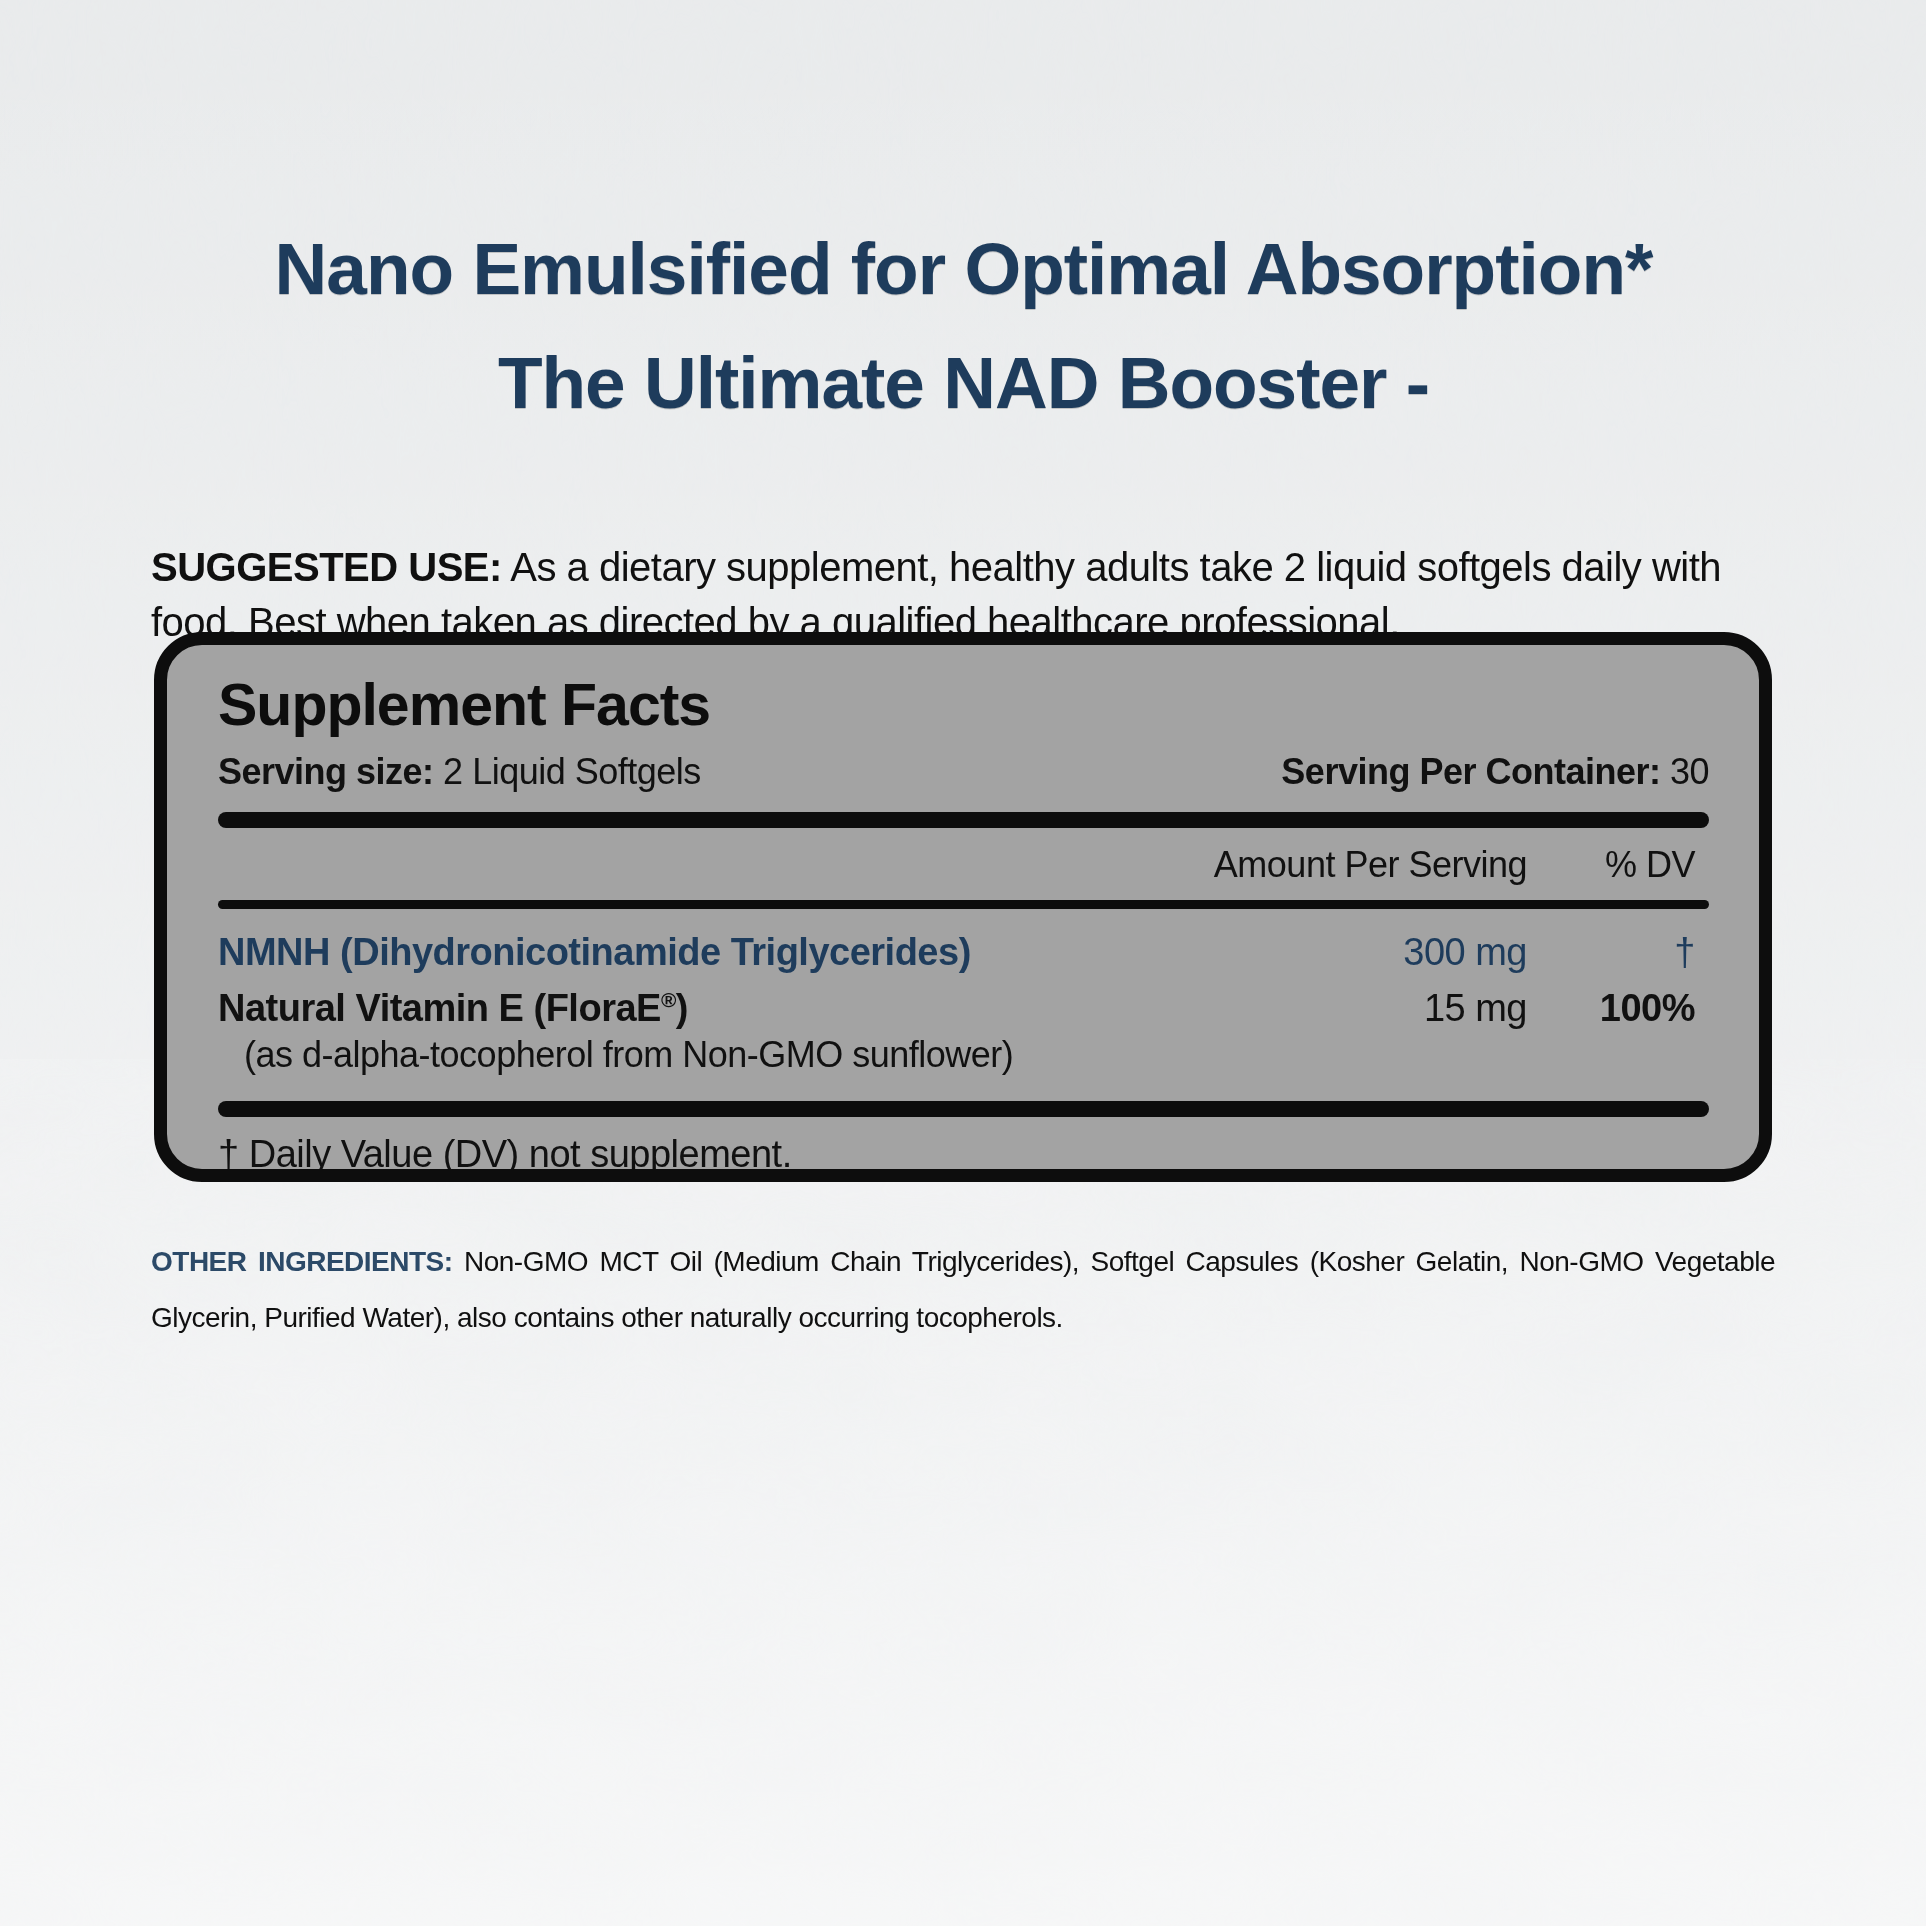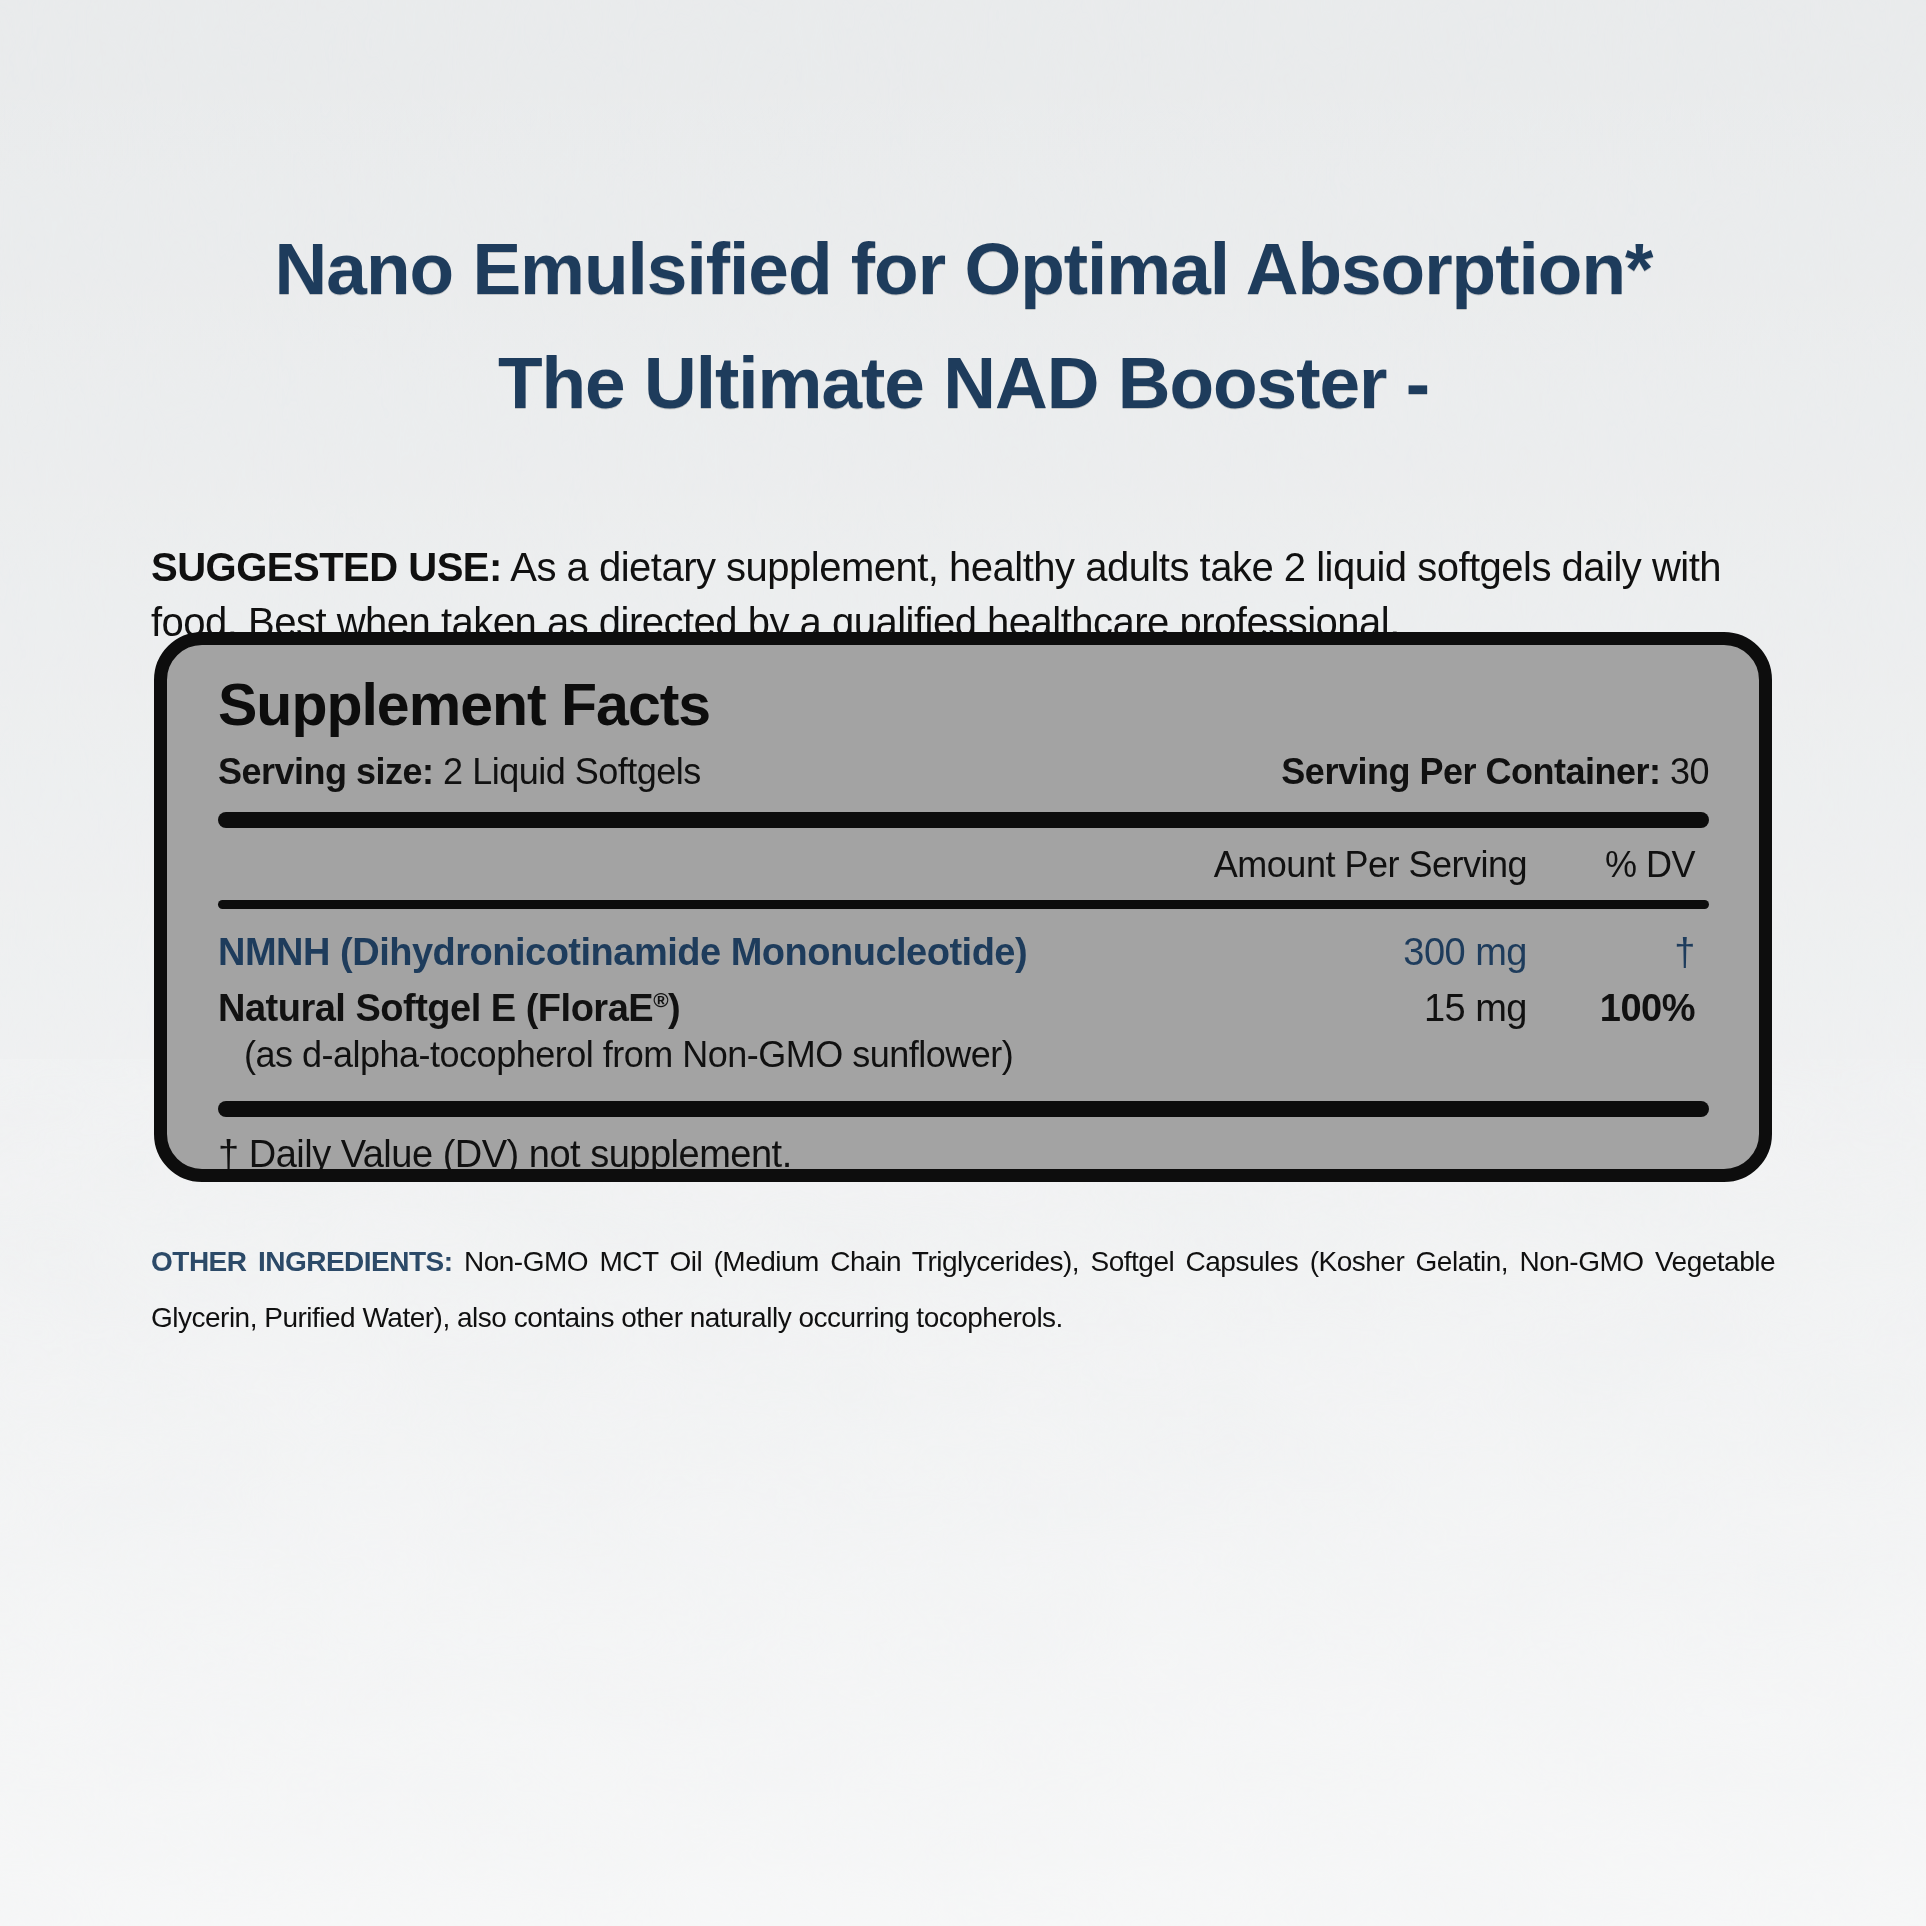--- a/index.html
+++ b/index.html
@@ -135,27 +135,27 @@
 
       <div class="cols head-row">
         <div class="c-name"></div>
         <div class="c-amt">Amount Per Serving</div>
         <div class="c-dv">% DV</div>
       </div>
 
       <div class="bar thin"></div>
 
       <div class="cols ing-row navy">
-        <div class="c-name">NMNH (Dihydronicotinamide Mononucleotide)</div>
+        <div class="c-name">NMNH (Dihydronicotinamide Triglycerides)</div>
         <div class="c-amt" style="font-weight:400">300 mg</div>
         <div class="c-dv" style="font-weight:400">†</div>
       </div>
 
       <div class="cols ing-row second">
-        <div class="c-name"><span>Natural Softgel E (FloraE</span><sup class="reg">®</sup><span>)</span></div>
+        <div class="c-name"><span>Natural Vitamin E (FloraE</span><sup class="reg">®</sup><span>)</span></div>
         <div class="c-amt" style="font-weight:400">15 mg</div>
         <div class="c-dv" style="font-weight:700">100%</div>
       </div>
 
       <div class="ing-sub">(as d-alpha-tocopherol from Non-GMO sunflower)</div>
 
       <div class="bar thick" style="margin-top:24px"></div>
 
       <div class="footnote">† Daily Value (DV) not supplement.</div>
     </div>

